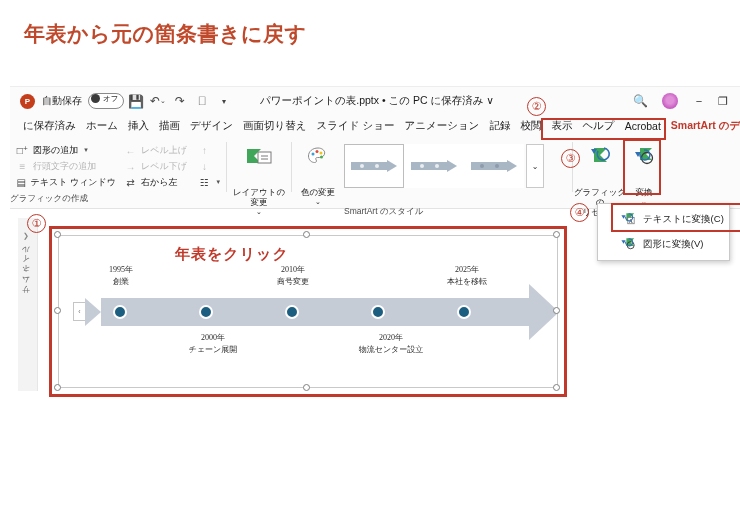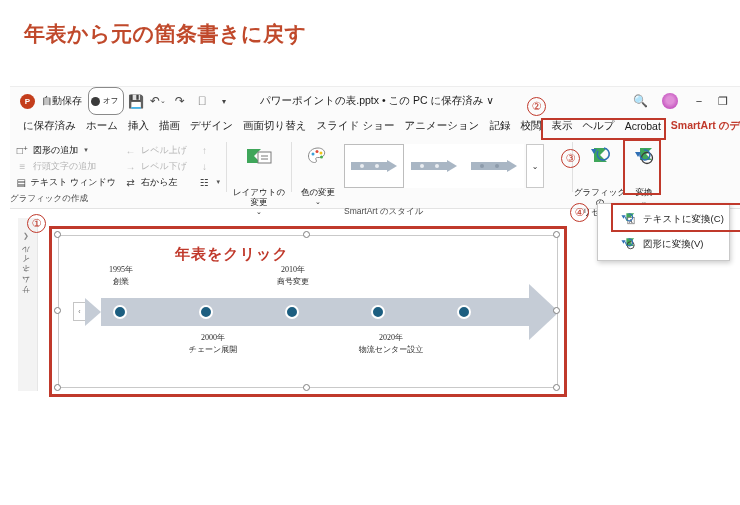--- a/index.html
+++ b/index.html
@@ -32,22 +32,22 @@
     display:flex; align-items:center; padding:0 6px;
   }
   .ppt-logo{
     width:15px;height:15px;border-radius:50%;
     background:#c43e1c; margin:0 7px 0 4px;
     display:flex;align-items:center;justify-content:center;
     color:#fff;font-size:8px;font-weight:bold;
   }
   .tb-label{font-size:10px;color:#262626;white-space:nowrap;}
   .toggle-pill{
-    margin-left:6px;width:36px;height:28px;border-radius:8px;
-    border:1px solid #8a8a8a;background:#fff;display:flex;align-items:center;
+    margin-left:6px;width:36px;height:16px;border-radius:8px;
+    border:1px solid #8a8a8a;background:#fff;display:flex;align-items:flex-start;
     padding:0 2px;
   }
   .toggle-knob{width:9px;height:9px;border-radius:50%;background:#3b3b3b;}
   .toggle-txt{font-size:7.5px;color:#333;margin-left:3px;}
   .tb-icon{
     width:20px;height:20px;display:flex;align-items:center;justify-content:center;
     font-size:12px;color:#444;margin-left:2px;
   }
   .tb-icon.save{color:#c77dd0;font-size:13px;}
   #doc-title{
@@ -501,20 +501,24 @@
     <div class="node" style="left:398px"></div>
 
     <div class="tl-text" style="left:26px;top:28px;width:72px">
       <span>1995年</span><br>
       <span>創業</span>
     </div>
     <div class="tl-text" style="left:198px;top:28px;width:72px">
       <span>2010年</span><br>
       <span>商号変更</span>
     </div>
+    <div class="tl-text" style="left:370px;top:28px;width:76px">
+      <span>2025年</span><br>
+      <span>本社を移転</span>
+    </div>
 
     <div class="tl-text" style="left:112px;top:96px;width:84px">
       <span>2000年</span><br>
       <span>チェーン展開</span>
     </div>
     <div class="tl-text" style="left:280px;top:96px;width:104px">
       <span>2020年</span><br>
       <span>物流センター設立</span>
     </div>
   </div>

